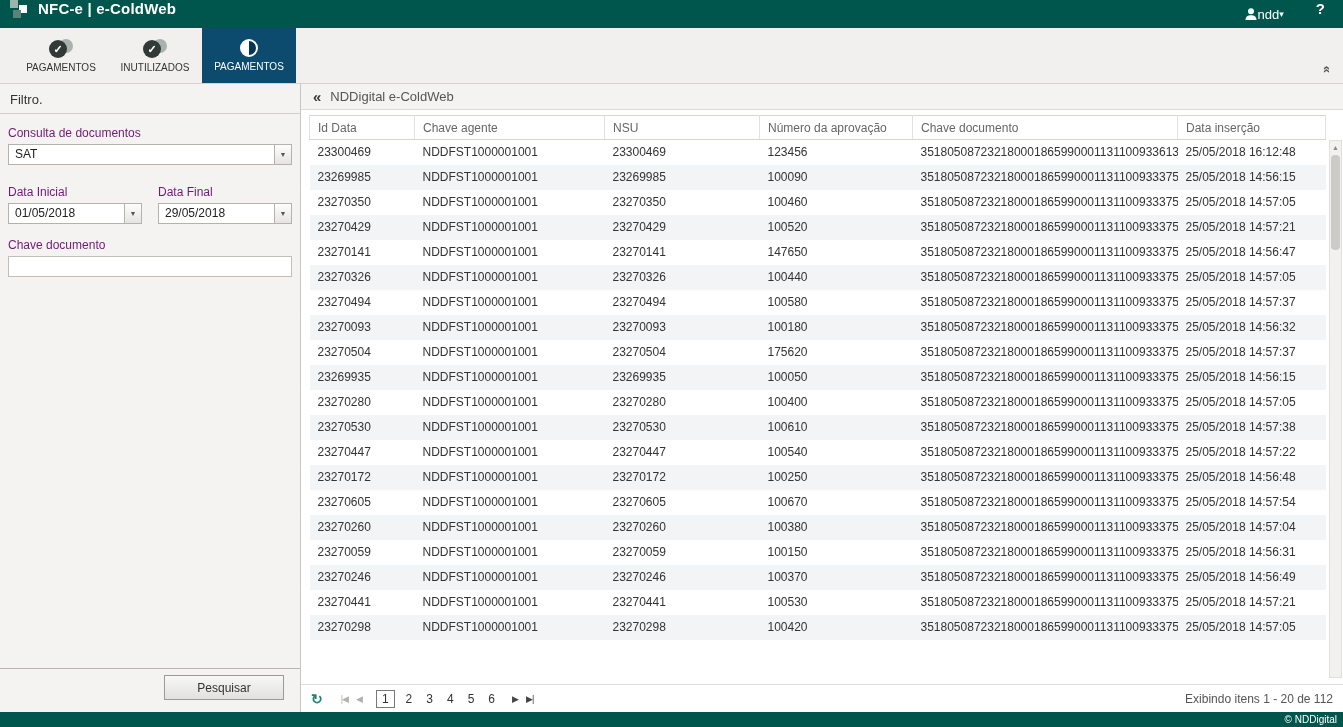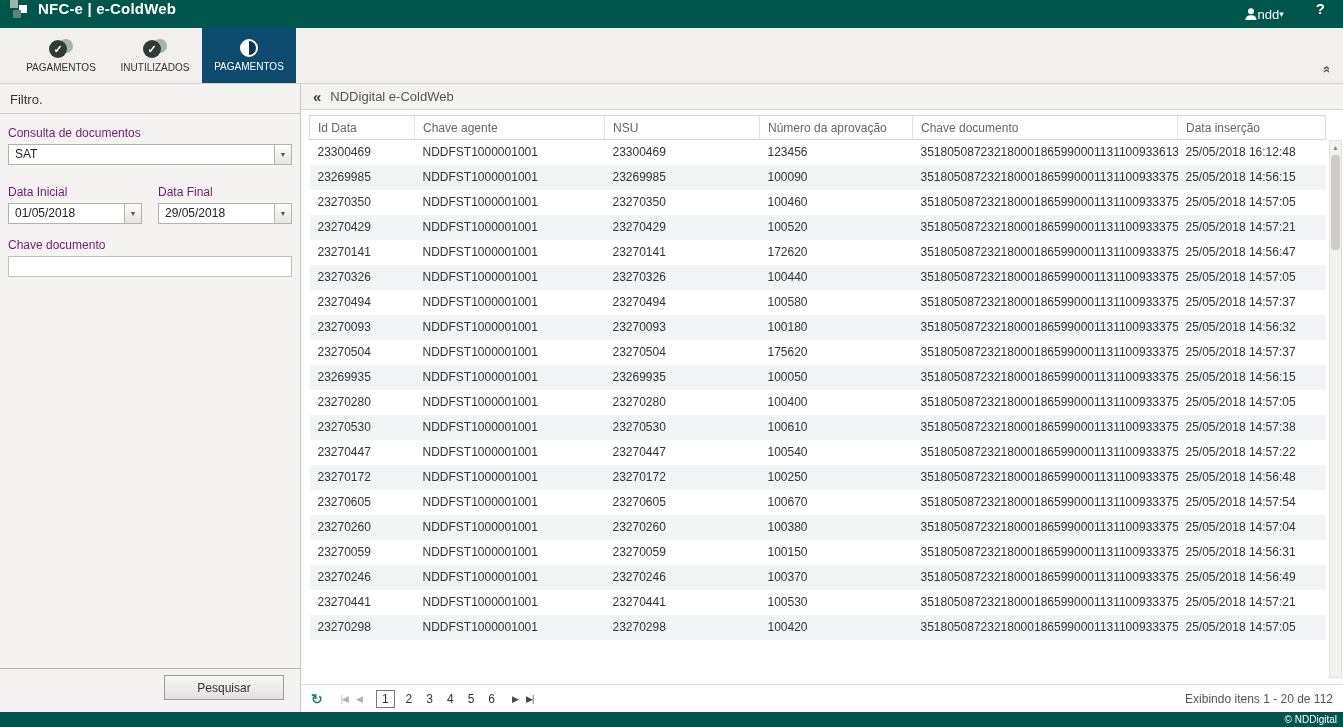--- a/index.html
+++ b/index.html
@@ -223,21 +223,21 @@
               <td>NDDFST1000001001</td>
               <td>23270429</td>
               <td>100520</td>
               <td>351805087232180001865990001131100933375</td>
               <td>25/05/2018 14:57:21</td>
             </tr>
             <tr>
               <td>23270141</td>
               <td>NDDFST1000001001</td>
               <td>23270141</td>
-              <td>172620</td>
+              <td>147650</td>
               <td>351805087232180001865990001131100933375</td>
               <td>25/05/2018 14:56:47</td>
             </tr>
             <tr>
               <td>23270326</td>
               <td>NDDFST1000001001</td>
               <td>23270326</td>
               <td>100440</td>
               <td>351805087232180001865990001131100933375</td>
               <td>25/05/2018 14:57:05</td>

